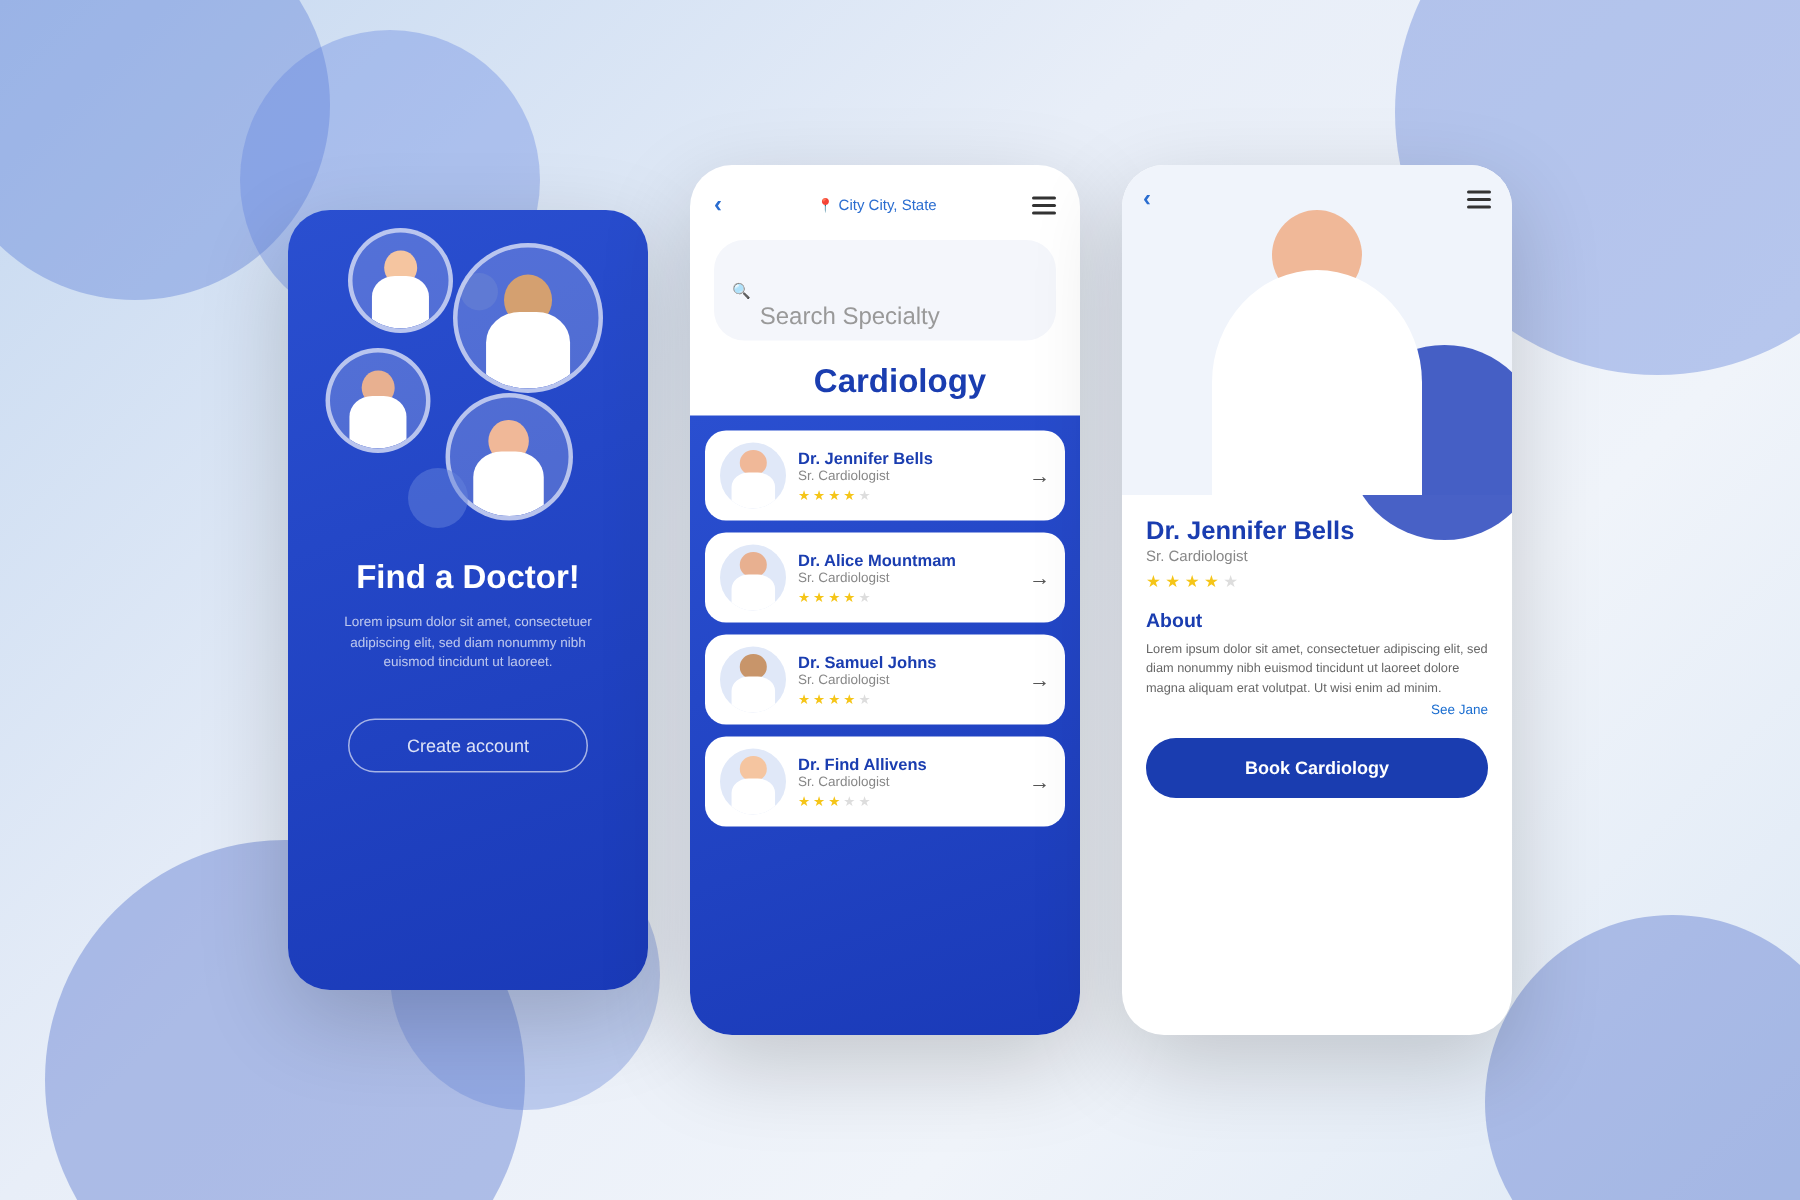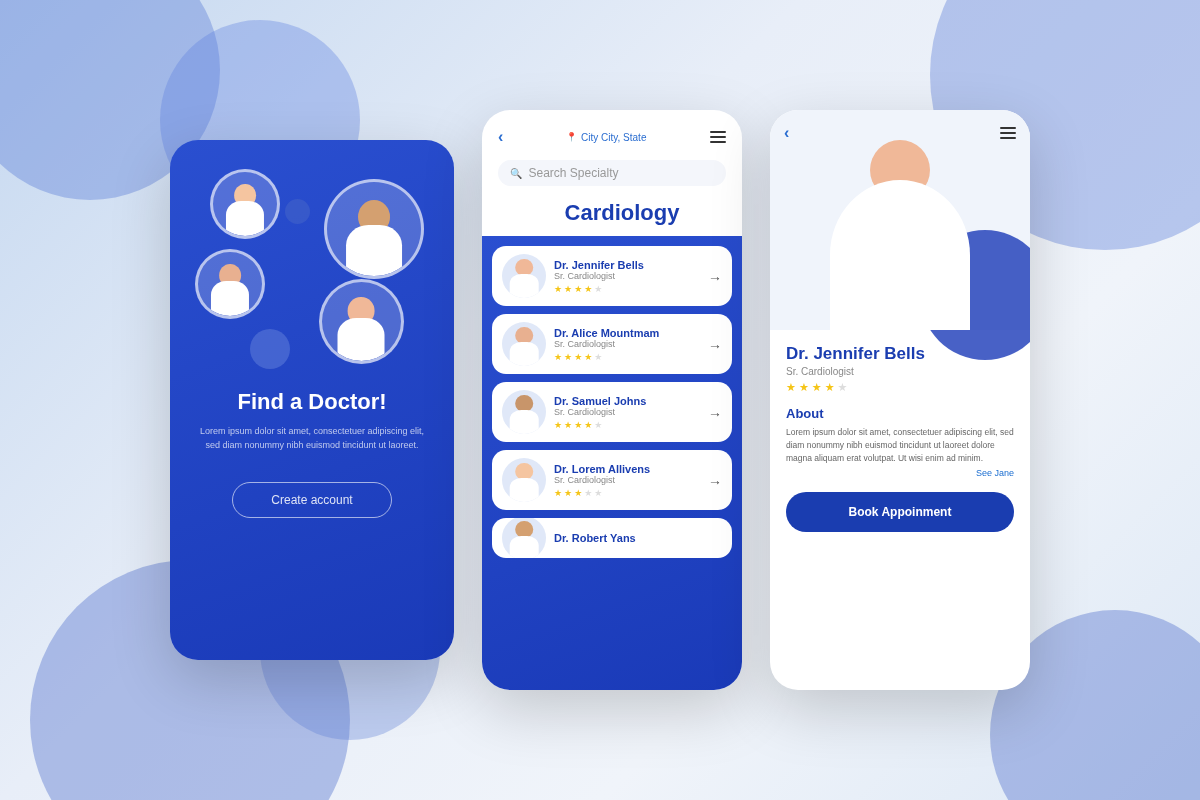--- a/index.html
+++ b/index.html
@@ -61,27 +61,27 @@
     }
 
     
     .screen {
       border-radius: 28px;
       overflow: hidden;
       box-shadow: 0 20px 60px rgba(0,0,0,0.18);
       position: relative;
     }
     .screen-1 {
-      width: 284px;
+      width: 240px;
       height: 520px;
       background: linear-gradient(160deg, #2a4fd0 0%, #1a3ab8 100%);
       display: flex;
       flex-direction: column;
       align-items: center;
-      padding: 29px 20px 28px;
+      padding: 12px 20px 28px;
     }
 
     .doctor-bubbles {
       width: 100%;
       height: 200px;
       position: relative;
       margin-bottom: 20px;
     }
 
     .bubble {
@@ -259,21 +259,22 @@
       background: #f4f6fb;
       border-radius: 20px;
       padding: 6px 12px;
       display: flex;
       align-items: center;
       gap: 6px;
     }
     .search-icon-s { font-size: 10px; color: #999; }
     .search-input-display {
       color: #999;
-      font-size: 12px;
+      font-size: 16px;
+      margin-top: 37px;
     }
 
     .specialty-title {
       text-align: center;
       color: #1a3db0;
       font-size: 22px;
       font-weight: 800;
       padding: 8px 0 10px;
       margin-left: 20px;
     }
@@ -635,44 +636,33 @@
       </div>
 
       <div class="doctor-card">
         <div class="doctor-avatar">
           <div class="mini-doc f3">
               <div class="mini-head"></div>
               <div class="mini-body"></div>
             </div>
         </div>
         <div class="doctor-info">
-          <div class="doctor-name-card">Dr. Lorem Allivens</div>
+          <div class="doctor-name-card">Dr. Find Allivens</div>
           <div class="doctor-spec-card">Sr. Cardiologist</div>
           <div class="stars">
             <span class="star filled">★</span>
             <span class="star filled">★</span>
             <span class="star filled">★</span>
             <span class="star empty" style="color:#ddd">★</span>
             <span class="star empty" style="color:#ddd">★</span>
           </div>
         </div>
         <span class="arrow-btn">→</span>
       </div>
 
-      <div class="partial-card">
-        <div class="doctor-avatar">
-          <div class="mini-doc m2">
-              <div class="mini-head"></div>
-              <div class="mini-body"></div>
-            </div>
-        </div>
-        <div class="doctor-info">
-          <div class="doctor-name-card">Dr. Robert Yans</div>
-        </div>
-      </div>
 
     </div>
   </div>
 
   <div class="screen screen-3">
 
     <div class="screen-3-top">
       <div class="profile-header-row">
         <span class="back-btn">‹</span>
         <div class="menu-icon">
@@ -696,18 +686,18 @@
       <div class="profile-stars">
         <span class="profile-star" style="color:#f5c518">★</span>
         <span class="profile-star" style="color:#f5c518">★</span>
         <span class="profile-star" style="color:#f5c518">★</span>
         <span class="profile-star" style="color:#f5c518">★</span>
         <span class="profile-star" style="color:#ddd">★</span>
       </div>
       <div class="about-title">About</div>
       <p class="about-text">Lorem ipsum dolor sit amet, consectetuer adipiscing elit, sed diam nonummy nibh euismod tincidunt ut laoreet dolore magna aliquam erat volutpat. Ut wisi enim ad minim.</p>
       <span class="see-more">See Jane</span>
-      <div class="book-btn">Book Appoinment</div>
+      <div class="book-btn">Book Cardiology</div>
     </div>
 
   </div>
 
 </div>
 
 </body></html>

